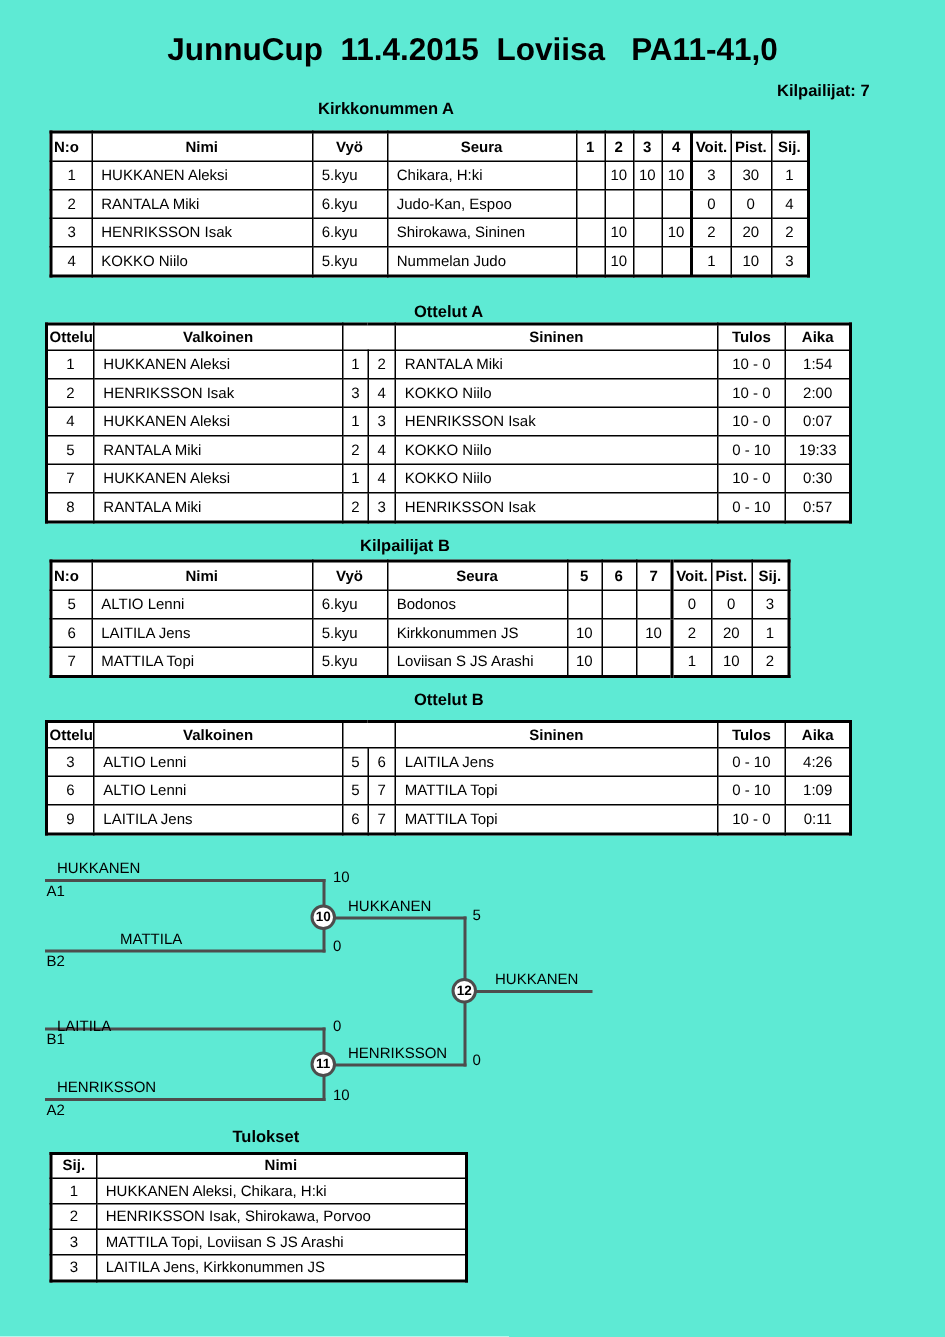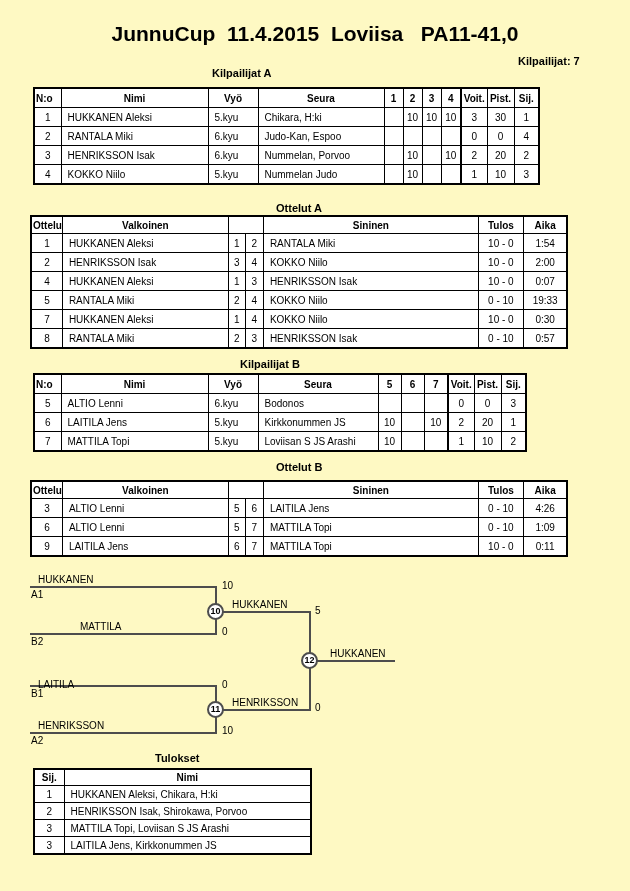--- a/index.html
+++ b/index.html
@@ -1,16 +1,16 @@
 <!DOCTYPE html>
 <html><head>
 <meta charset="utf-8">
 <style>
   html,body{margin:0;padding:0;background:#fff;}
-  .page{position:relative;width:630px;height:891px;background:#fef9c3;
+  .page{position:relative;width:630px;height:891px;background:#5eead4;
         font-family:"Liberation Sans","DejaVu Sans",sans-serif;color:#000;overflow:hidden;}
   .title{position:absolute;left:0;top:22px;width:630px;text-align:center;
          font-size:21px;font-weight:bold;white-space:pre;}
   .meta{position:absolute;left:518px;top:55px;font-size:11px;font-weight:bold;}
   .heading{position:absolute;font-size:11px;font-weight:bold;white-space:nowrap;}
   table{position:absolute;border-collapse:collapse;table-layout:fixed;
         font-size:10px;background:#fff;border:2px solid #000;}
   th,td{border:1px solid #000;padding:0;text-align:center;white-space:nowrap;
         overflow:hidden;font-weight:normal;}
   th{font-weight:bold;}
@@ -32,21 +32,21 @@
   .bscore{position:absolute;font-size:10px;white-space:nowrap;}
 </style>
 </head>
 <body>
 
 <div class="page">
 
   <div class="title">JunnuCup  11.4.2015  Loviisa   PA11-41,0</div>
   <div class="meta">Kilpailijat: 7</div>
 
-  <div class="heading" style="left:212px;top:67px;">Kilpailijat A</div>
+  <div class="heading" style="left:212px;top:67px;">Kirkkonummen A</div>
   <table class="tbl-kilpa" style="left:33px;top:87px;">
       <colgroup>
         <col style="width: 27px;">
         <col style="width: 147px;">
         <col style="width: 50px;">
         <col style="width: 126px;">
         <col style="width: 19px;">
         <col style="width: 19px;">
         <col style="width: 19px;">
         <col style="width: 20px;">
@@ -93,21 +93,21 @@
           <td></td>
           <td></td>
           <td class="thick">0</td>
           <td>0</td>
           <td>4</td>
         </tr>
         <tr>
           <td>3</td>
           <td class="al">HENRIKSSON Isak</td>
           <td class="al">6.kyu</td>
-          <td class="al">Nummelan, Porvoo</td>
+          <td class="al">Shirokawa, Sininen</td>
           <td></td>
           <td>10</td>
           <td></td>
           <td>10</td>
           <td class="thick">2</td>
           <td>20</td>
           <td>2</td>
         </tr>
         <tr>
           <td>4</td>

